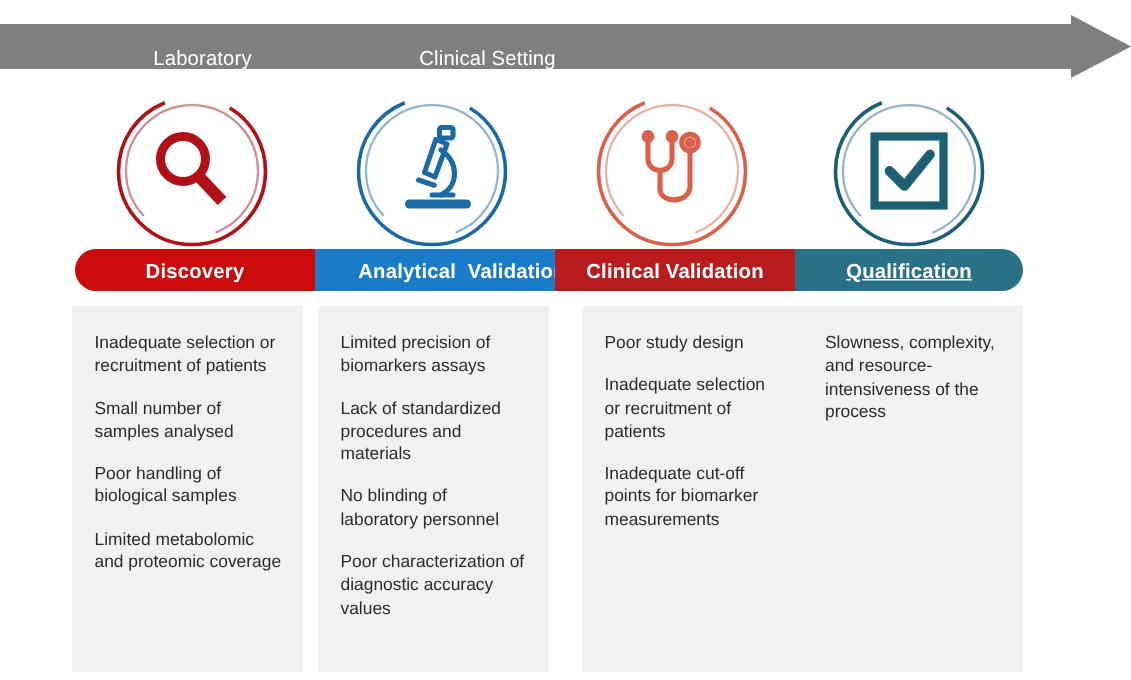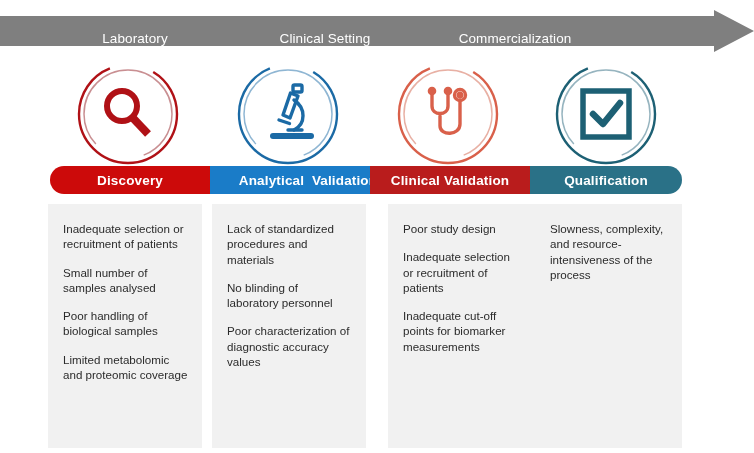--- a/index.html
+++ b/index.html
@@ -68,21 +68,21 @@
     color: #ffffff;
     font-size: 13.5px;
     font-weight: bold;
     letter-spacing: 0.15px;
     white-space: pre;
     height: 100%;
   }
   #seg-discovery  { width: 160px; }
   #seg-analytical { width: 160px; padding-left: 36px; }
   #seg-clinical   { width: 160px; }
-  #seg-qualification { width: 152px; }
+  #seg-qualification { width: 152px; text-decoration: underline; }
 
   
   .panel {
     position: absolute;
     top: 204px;
     height: 244px;
     background: #f1f1f1;
     padding: 17px 14px 10px 15px;
   }
   #panel-0 { left: 48px;  width: 154px; }
@@ -103,21 +103,20 @@
 <body>
 
 <div id="stage">
 
   <div id="arrow-banner">
     <svg width="754" height="42" viewBox="0 0 754 42">
       <polygon points="0,6 714,6 714,0 754,21 714,42 714,36 0,36" fill="#7f7f7f"></polygon>
     </svg>
     <div class="phase-label" id="phase-lab">Laboratory</div>
     <div class="phase-label" id="phase-clin">Clinical Setting</div>
-    <div class="phase-label" id="phase-comm">Commercialization</div>
   </div>
 
   <div class="stage-circle" style="left:128px;">
     <svg width="112" height="112" viewBox="0 0 112 112">
       <circle cx="56" cy="56" r="49" fill="none" stroke="#b01116" stroke-width="2.4" stroke-dasharray="250 45" stroke-dashoffset="38"></circle>
       <circle cx="56" cy="56" r="44" fill="none" stroke="#c98f92" stroke-width="1.5" stroke-dasharray="225 52" stroke-dashoffset="-105"></circle>
       <g>
         <circle cx="50" cy="48" r="15" fill="none" stroke="#b01116" stroke-width="6"></circle>
         <line x1="60" y1="59" x2="76" y2="76" stroke="#b01116" stroke-width="8" stroke-linecap="butt"></line>
       </g>
@@ -177,20 +176,21 @@
   </div>
 
   <div class="panel" id="panel-0">
     <div class="panel-item">Inadequate selection or recruitment of patients</div>
     <div class="panel-item">Small number of samples analysed</div>
     <div class="panel-item">Poor handling of biological samples</div>
     <div class="panel-item">Limited metabolomic and proteomic coverage</div>
   </div>
 
   <div class="panel" id="panel-1">
+    <div class="panel-item">Limited precision of biomarkers assays</div>
     <div class="panel-item">Lack of standardized procedures and materials</div>
     <div class="panel-item">No blinding of laboratory personnel</div>
     <div class="panel-item">Poor characterization of diagnostic accuracy values</div>
   </div>
 
   <div class="panel" id="panel-2">
     <div class="panel-item">Poor study design</div>
     <div class="panel-item">Inadequate selection or recruitment of patients</div>
     <div class="panel-item">Inadequate cut-off points for biomarker measurements</div>
   </div>

